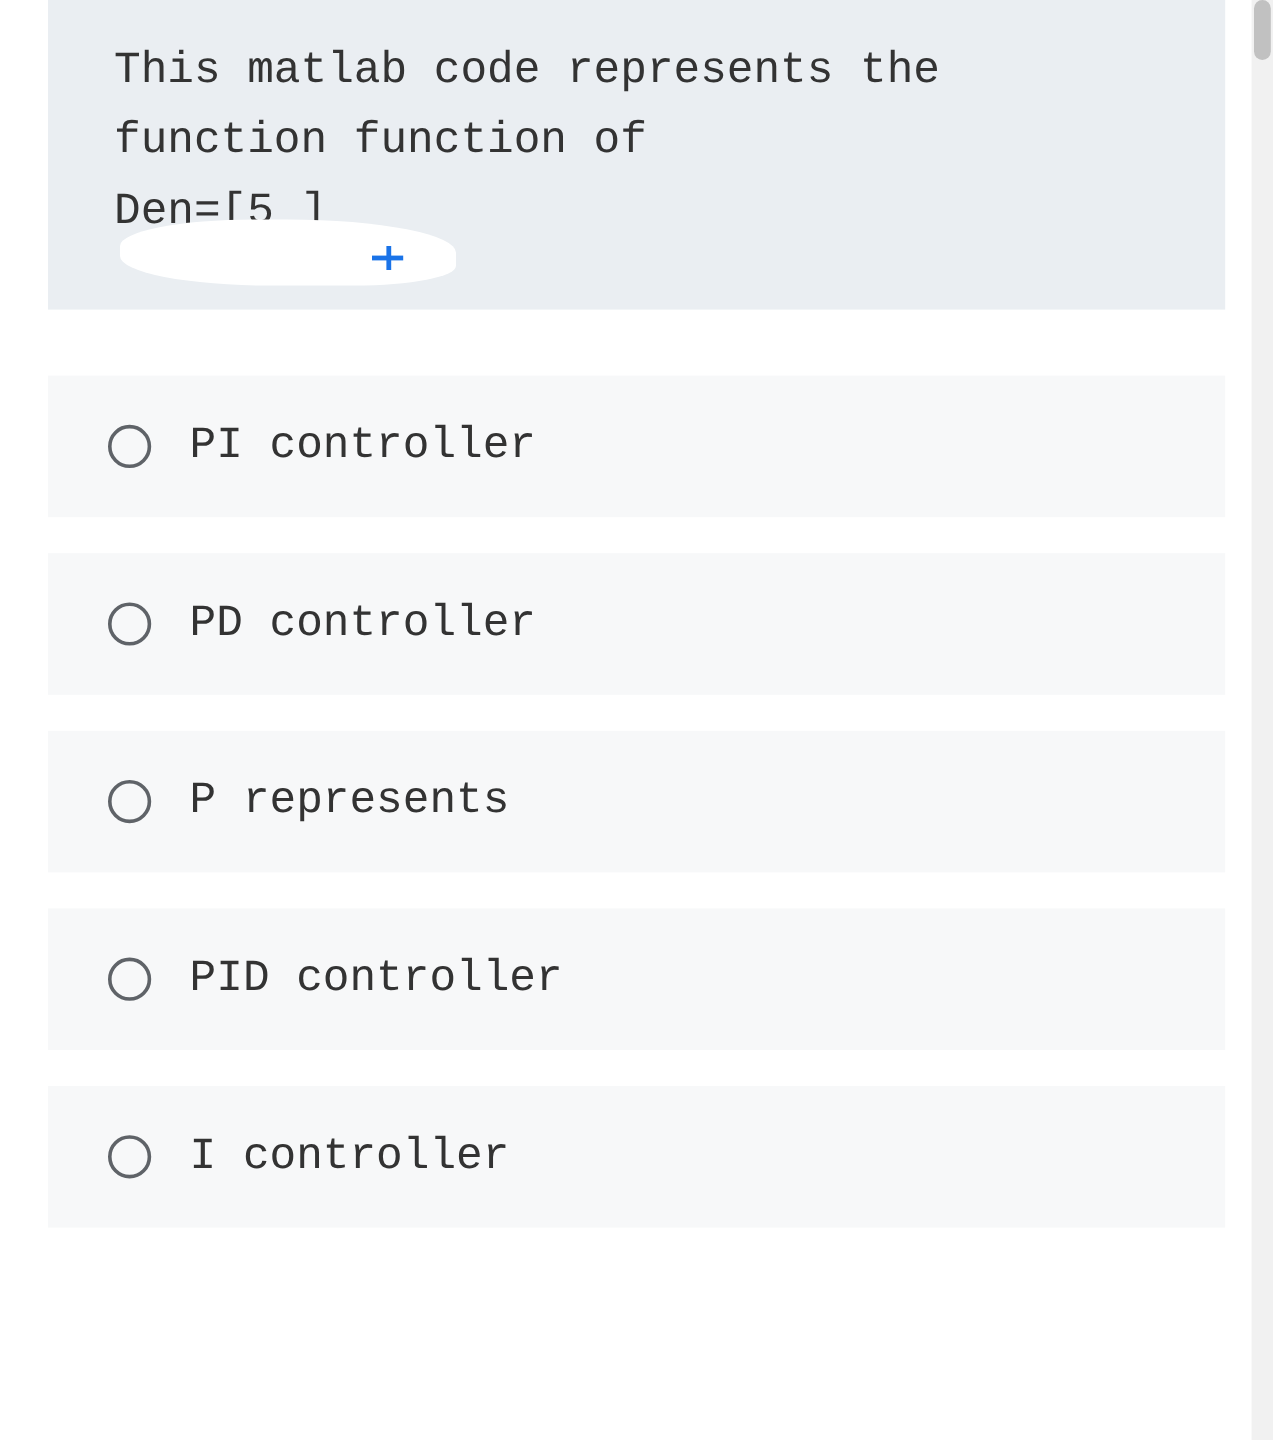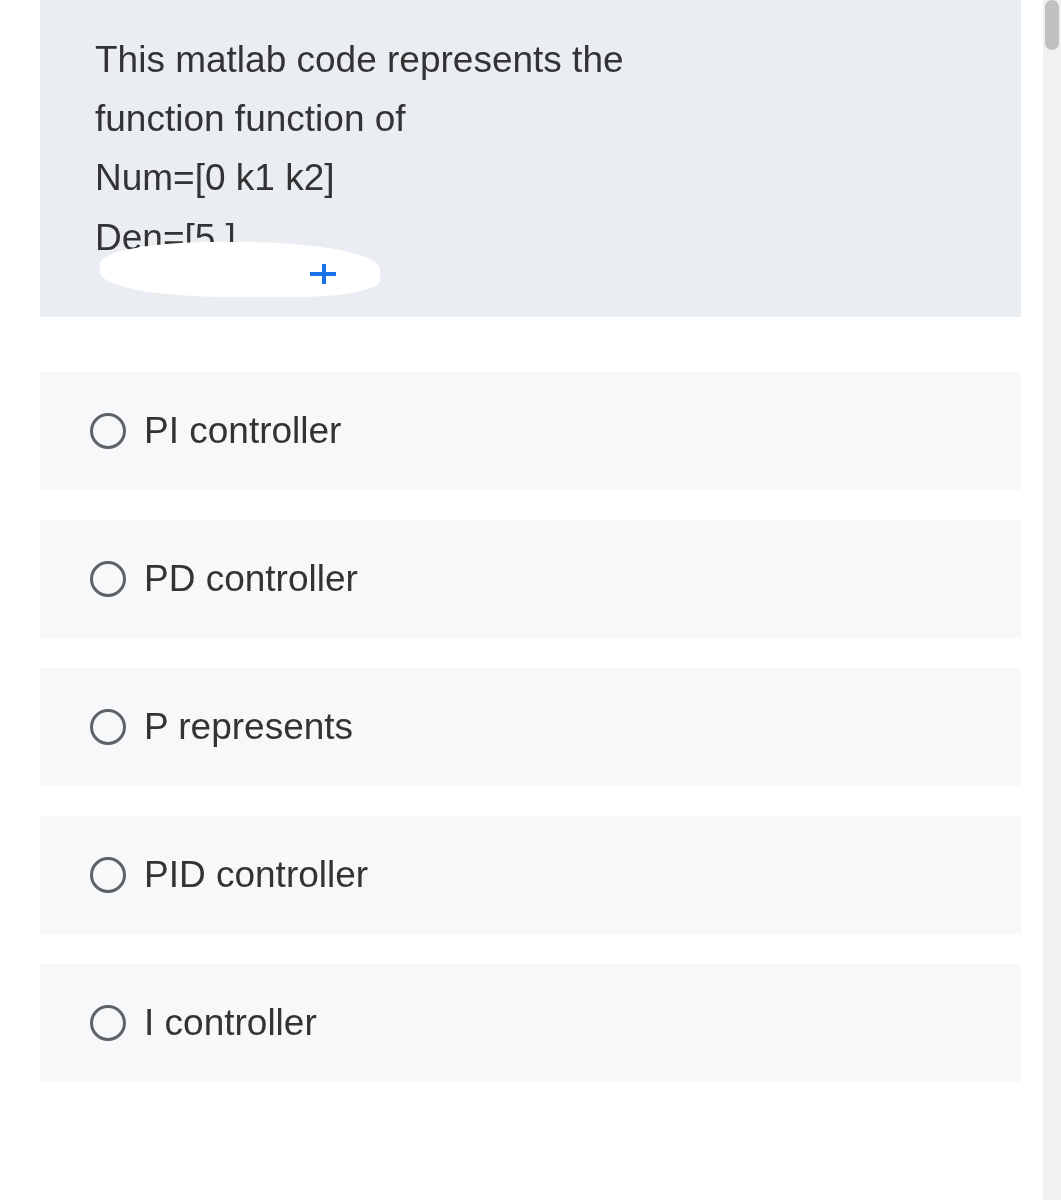--- a/index.html
+++ b/index.html
@@ -1,18 +1,19 @@
 <!DOCTYPE html>
 <html><head>
   <meta charset="utf-8">
   <style>
     * {
       margin: 0;
       padding: 0;
       box-sizing: border-box;
+      font-family: Liberation Mono, monospace;
     }
     body {
       font-family: Arial, Helvetica, sans-serif;
       background: #ffffff;
       width: 1061px;
       height: 1200px;
       position: relative;
     }
     .container {
       padding: 0 40px;
@@ -78,21 +79,21 @@
     .options-list {
       display: flex;
       flex-direction: column;
       gap: 30px;
     }
     .option-item {
       background: #f7f8f9;
       padding: 38px 50px;
       display: flex;
       align-items: center;
-      gap: 18px;
+      gap: 32px;
       cursor: pointer;
     }
     .radio-circle {
       width: 36px;
       height: 36px;
       border: 3px solid #5f6368;
       border-radius: 50%;
       flex-shrink: 0;
     }
     .option-label {
@@ -122,21 +123,20 @@
 <body>
 
 <div class="scrollbar-track">
   <div class="scrollbar-thumb"></div>
 </div>
 
 <div class="container">
   <div class="question-box">
     <div class="question-line">This matlab code represents the</div>
     <div class="question-line">function function of</div>
-    <div class="question-line">Num=[0 k1 k2]</div>
     <div class="question-line">Den=[5 ]</div>
     <div class="whiteout"></div>
     <div class="cursor-mark"></div>
   </div>
 
   <div class="options-list">
     <div class="option-item">
       <div class="radio-circle"></div>
       <div class="option-label">PI controller</div>
     </div>

